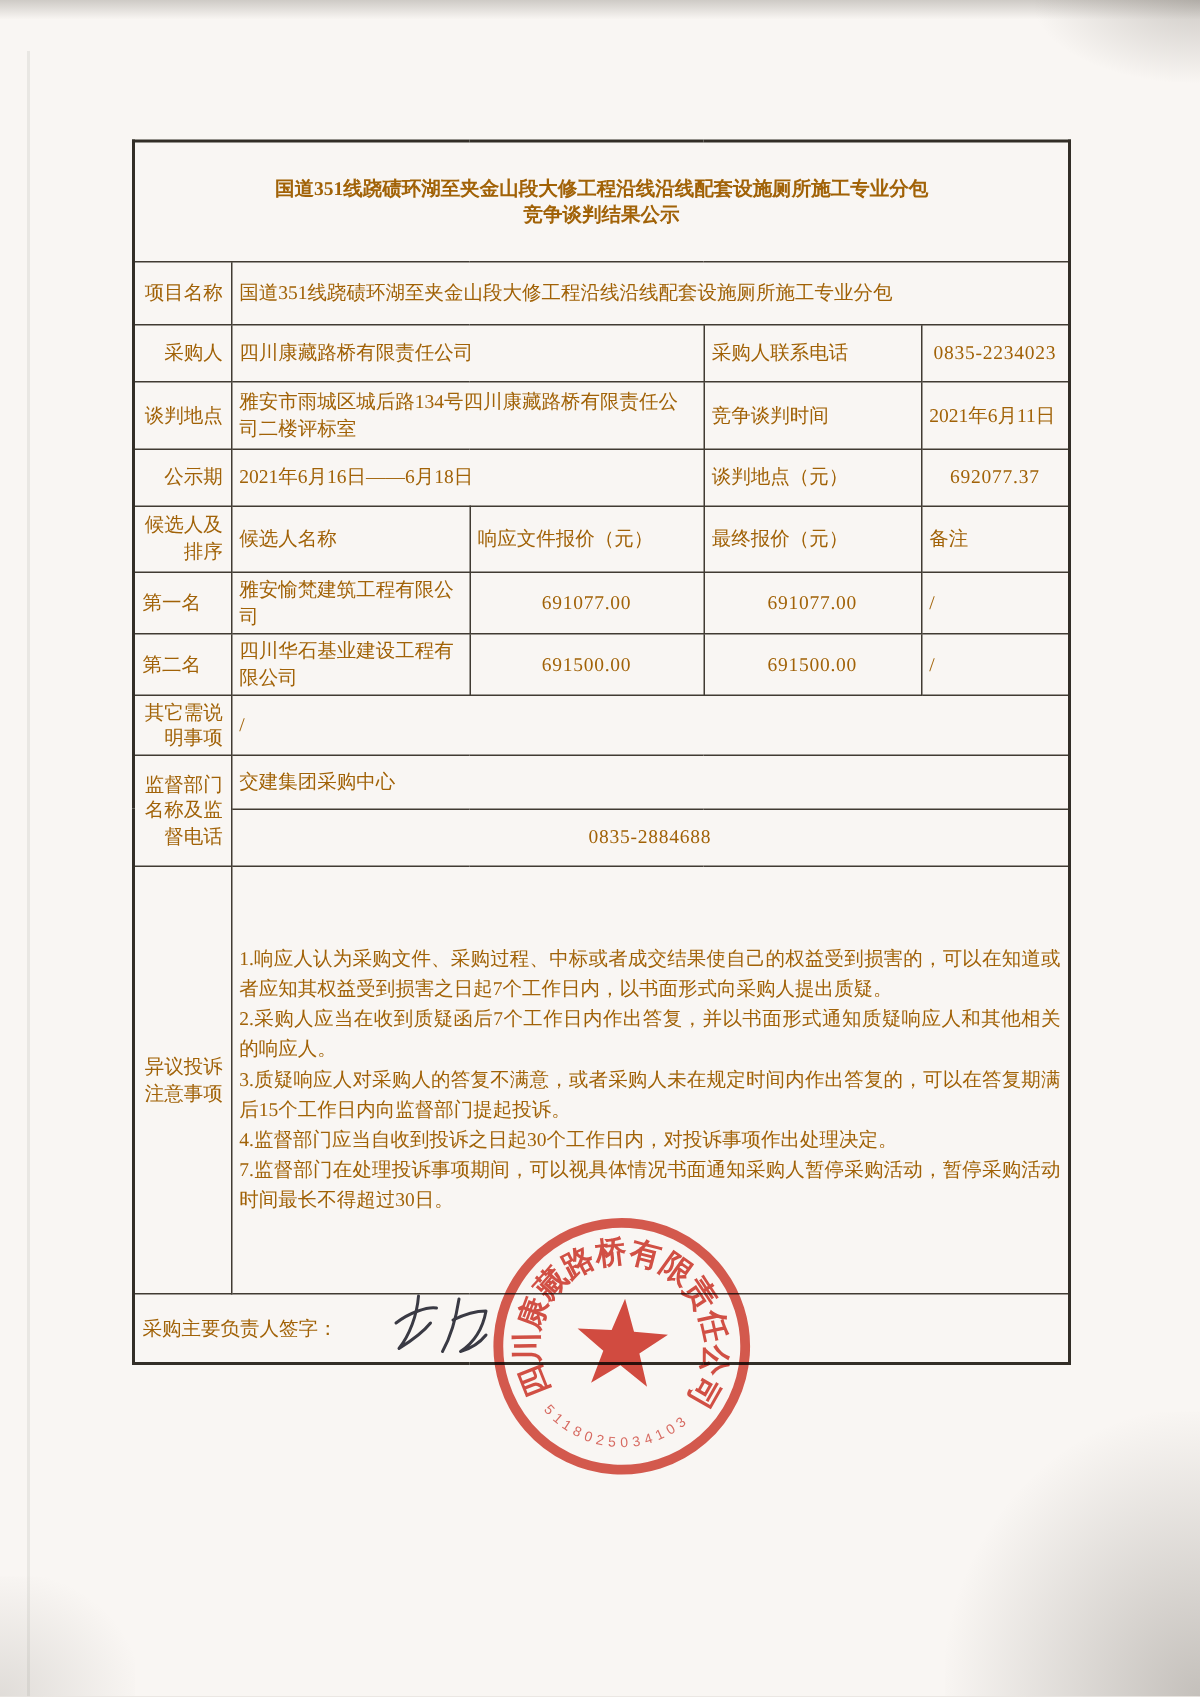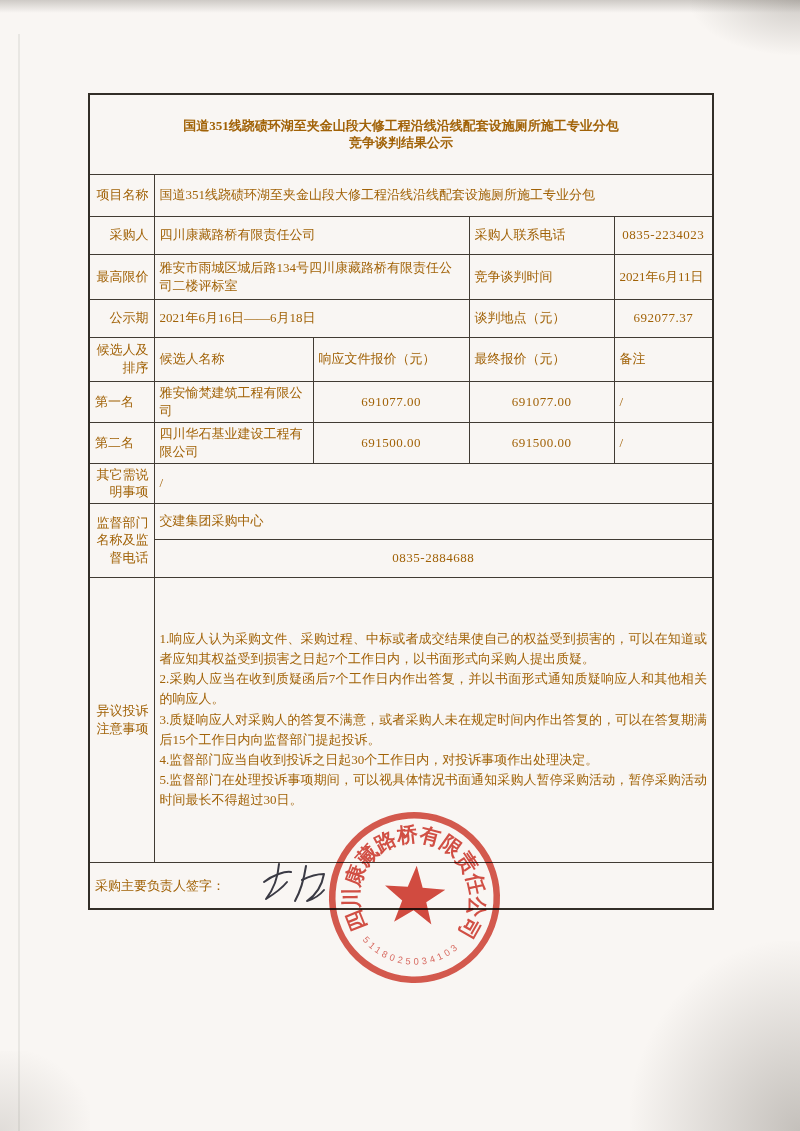--- a/index.html
+++ b/index.html
@@ -77,21 +77,21 @@
     </tr>
 
     <tr style="height:38px">
       <td class="lbl">采购人</td>
       <td colspan="2" class="left">四川康藏路桥有限责任公司</td>
       <td class="ctr">采购人联系电话</td>
       <td class="num">0835-2234023</td>
     </tr>
 
     <tr style="height:45px">
-      <td class="lbl">最高限价</td>
+      <td class="lbl">谈判地点</td>
       <td colspan="2" class="left">雅安市雨城区城后路134号四川康藏路桥有限责任公司二楼评标室</td>
       <td class="ctr">竞争谈判时间</td>
       <td class="ctr">2021年6月11日</td>
     </tr>
 
     <tr style="height:38px">
       <td class="lbl">公示期</td>
       <td colspan="2" class="left">2021年6月16日——6月18日</td>
       <td class="ctr">谈判地点（元）</td>
       <td class="num small-num">692077.37</td>
@@ -134,21 +134,21 @@
       <td colspan="4" class="num">0835-2884688</td>
     </tr>
 
     <tr style="height:285px">
       <td class="lbl">异议投诉注意事项</td>
       <td colspan="4" class="objection-cell">
         <p>1.响应人认为采购文件、采购过程、中标或者成交结果使自己的权益受到损害的，可以在知道或者应知其权益受到损害之日起7个工作日内，以书面形式向采购人提出质疑。</p>
         <p>2.采购人应当在收到质疑函后7个工作日内作出答复，并以书面形式通知质疑响应人和其他相关的响应人。</p>
         <p>3.质疑响应人对采购人的答复不满意，或者采购人未在规定时间内作出答复的，可以在答复期满后15个工作日内向监督部门提起投诉。</p>
         <p>4.监督部门应当自收到投诉之日起30个工作日内，对投诉事项作出处理决定。</p>
-        <p>5.监督部门在处理投诉事项期间，可以视具体情况书面通知采购人暂停采购活动，暂停采购活动时间最长不得超过30日。</p>
+        <p>7.监督部门在处理投诉事项期间，可以视具体情况书面通知采购人暂停采购活动，暂停采购活动时间最长不得超过30日。</p>
       </td>
     </tr>
 
     <tr style="height:47px">
       <td colspan="5" class="sig-cell">采购主要负责人签字：</td>
     </tr>
   </tbody>
     </table>
 
   <svg class="signature-svg" width="120" height="50" viewBox="0 0 120 50">

